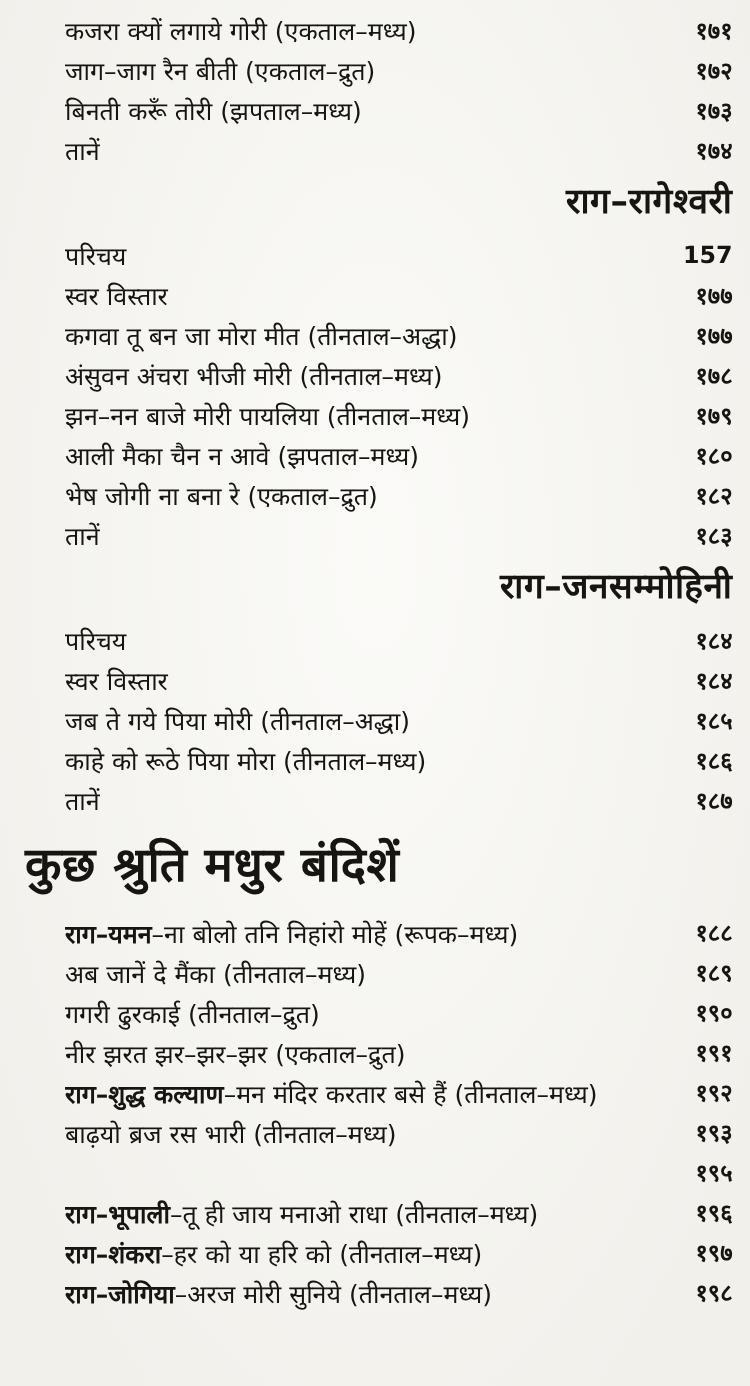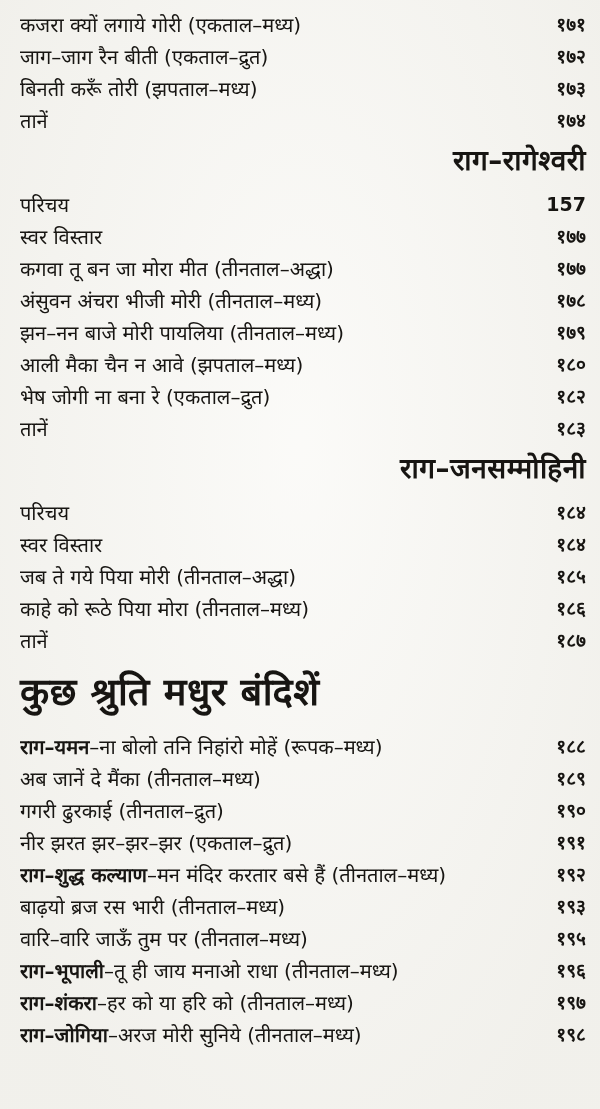--- a/index.html
+++ b/index.html
@@ -21,20 +21,21 @@
     padding: 8px 14px 0 20px;
     background:
       radial-gradient(ellipse at 50% 40%, rgba(255,255,255,0.55), rgba(0,0,0,0.02) 85%),
       #f6f5f0;
   }
   .row {
     display: flex;
     justify-content: flex-end;
     align-items: center;
     height: 32px;
+    margin-left: 32px;
   }
   .title {
     font-size: 20px;
     white-space: nowrap;
     overflow: hidden;
     flex: 1;
   }
   .title b { font-weight: bold; }
   .num {
     flex-shrink: 0;
@@ -167,21 +168,20 @@
     </div>
     <div class="row">
       <span class="title"><b>राग–शुद्ध कल्याण</b><span>–मन मंदिर करतार बसे हैं (तीनताल–मध्य)</span></span>
       <span class="num">१९२</span>
     </div>
     <div class="row">
       <span class="title"><b></b><span>बाढ़यो ब्रज रस भारी (तीनताल–मध्य)</span></span>
       <span class="num">१९३</span>
     </div>
     <div class="row">
-      <span class="title"><b></b><span>वारि–वारि जाऊँ तुम पर (तीनताल–मध्य)</span></span>
       <span class="num">१९५</span>
     </div>
     <div class="row">
       <span class="title"><b>राग–भूपाली</b><span>–तू ही जाय मनाओ राधा (तीनताल–मध्य)</span></span>
       <span class="num">१९६</span>
     </div>
     <div class="row">
       <span class="title"><b>राग–शंकरा</b><span>–हर को या हरि को (तीनताल–मध्य)</span></span>
       <span class="num">१९७</span>
     </div>

